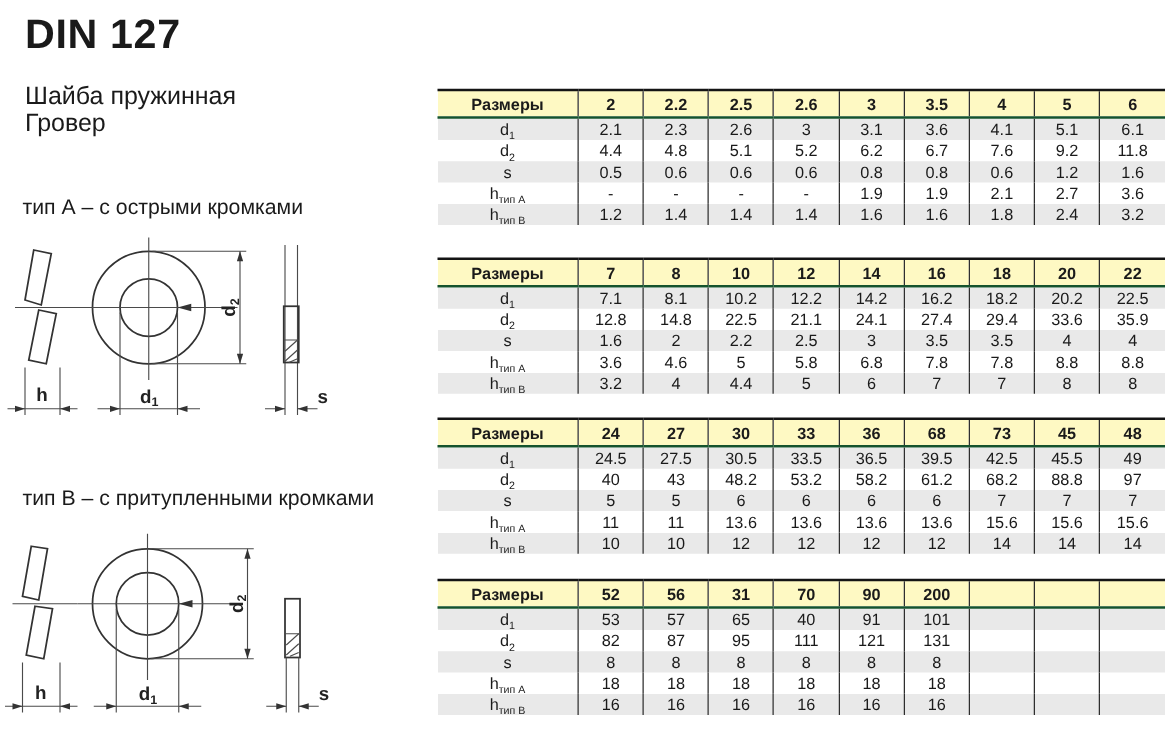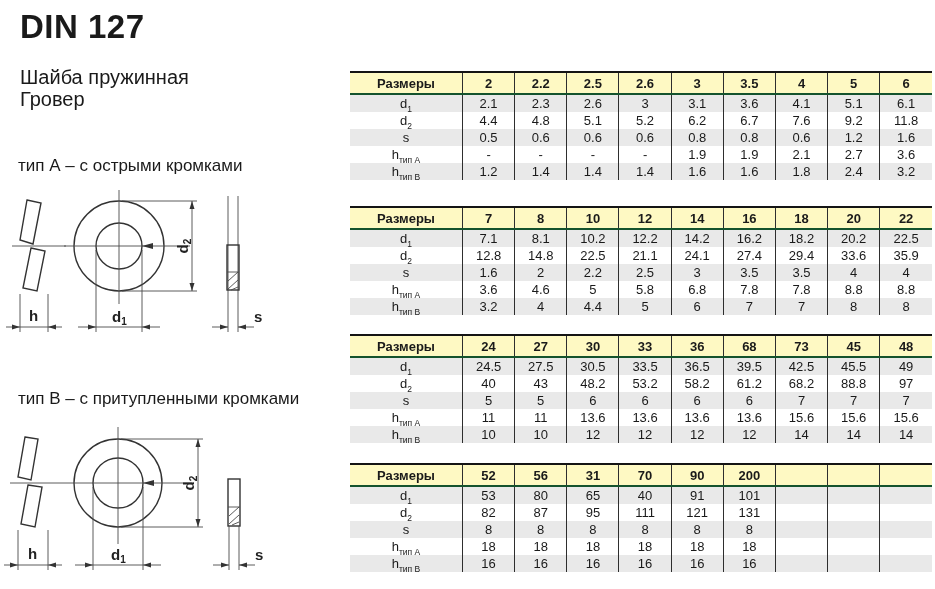--- a/index.html
+++ b/index.html
@@ -419,21 +419,21 @@
           <th>200</th>
           <th></th>
           <th></th>
           <th></th>
         </tr>
       </thead>
       <tbody>
         <tr>
           <th><span>d</span><sub>1</sub></th>
           <td>53</td>
-          <td>80</td>
+          <td>57</td>
           <td>65</td>
           <td>40</td>
           <td>91</td>
           <td>101</td>
           <td></td>
           <td></td>
           <td></td>
         </tr>
         <tr>
           <th><span>d</span><sub>2</sub></th>

